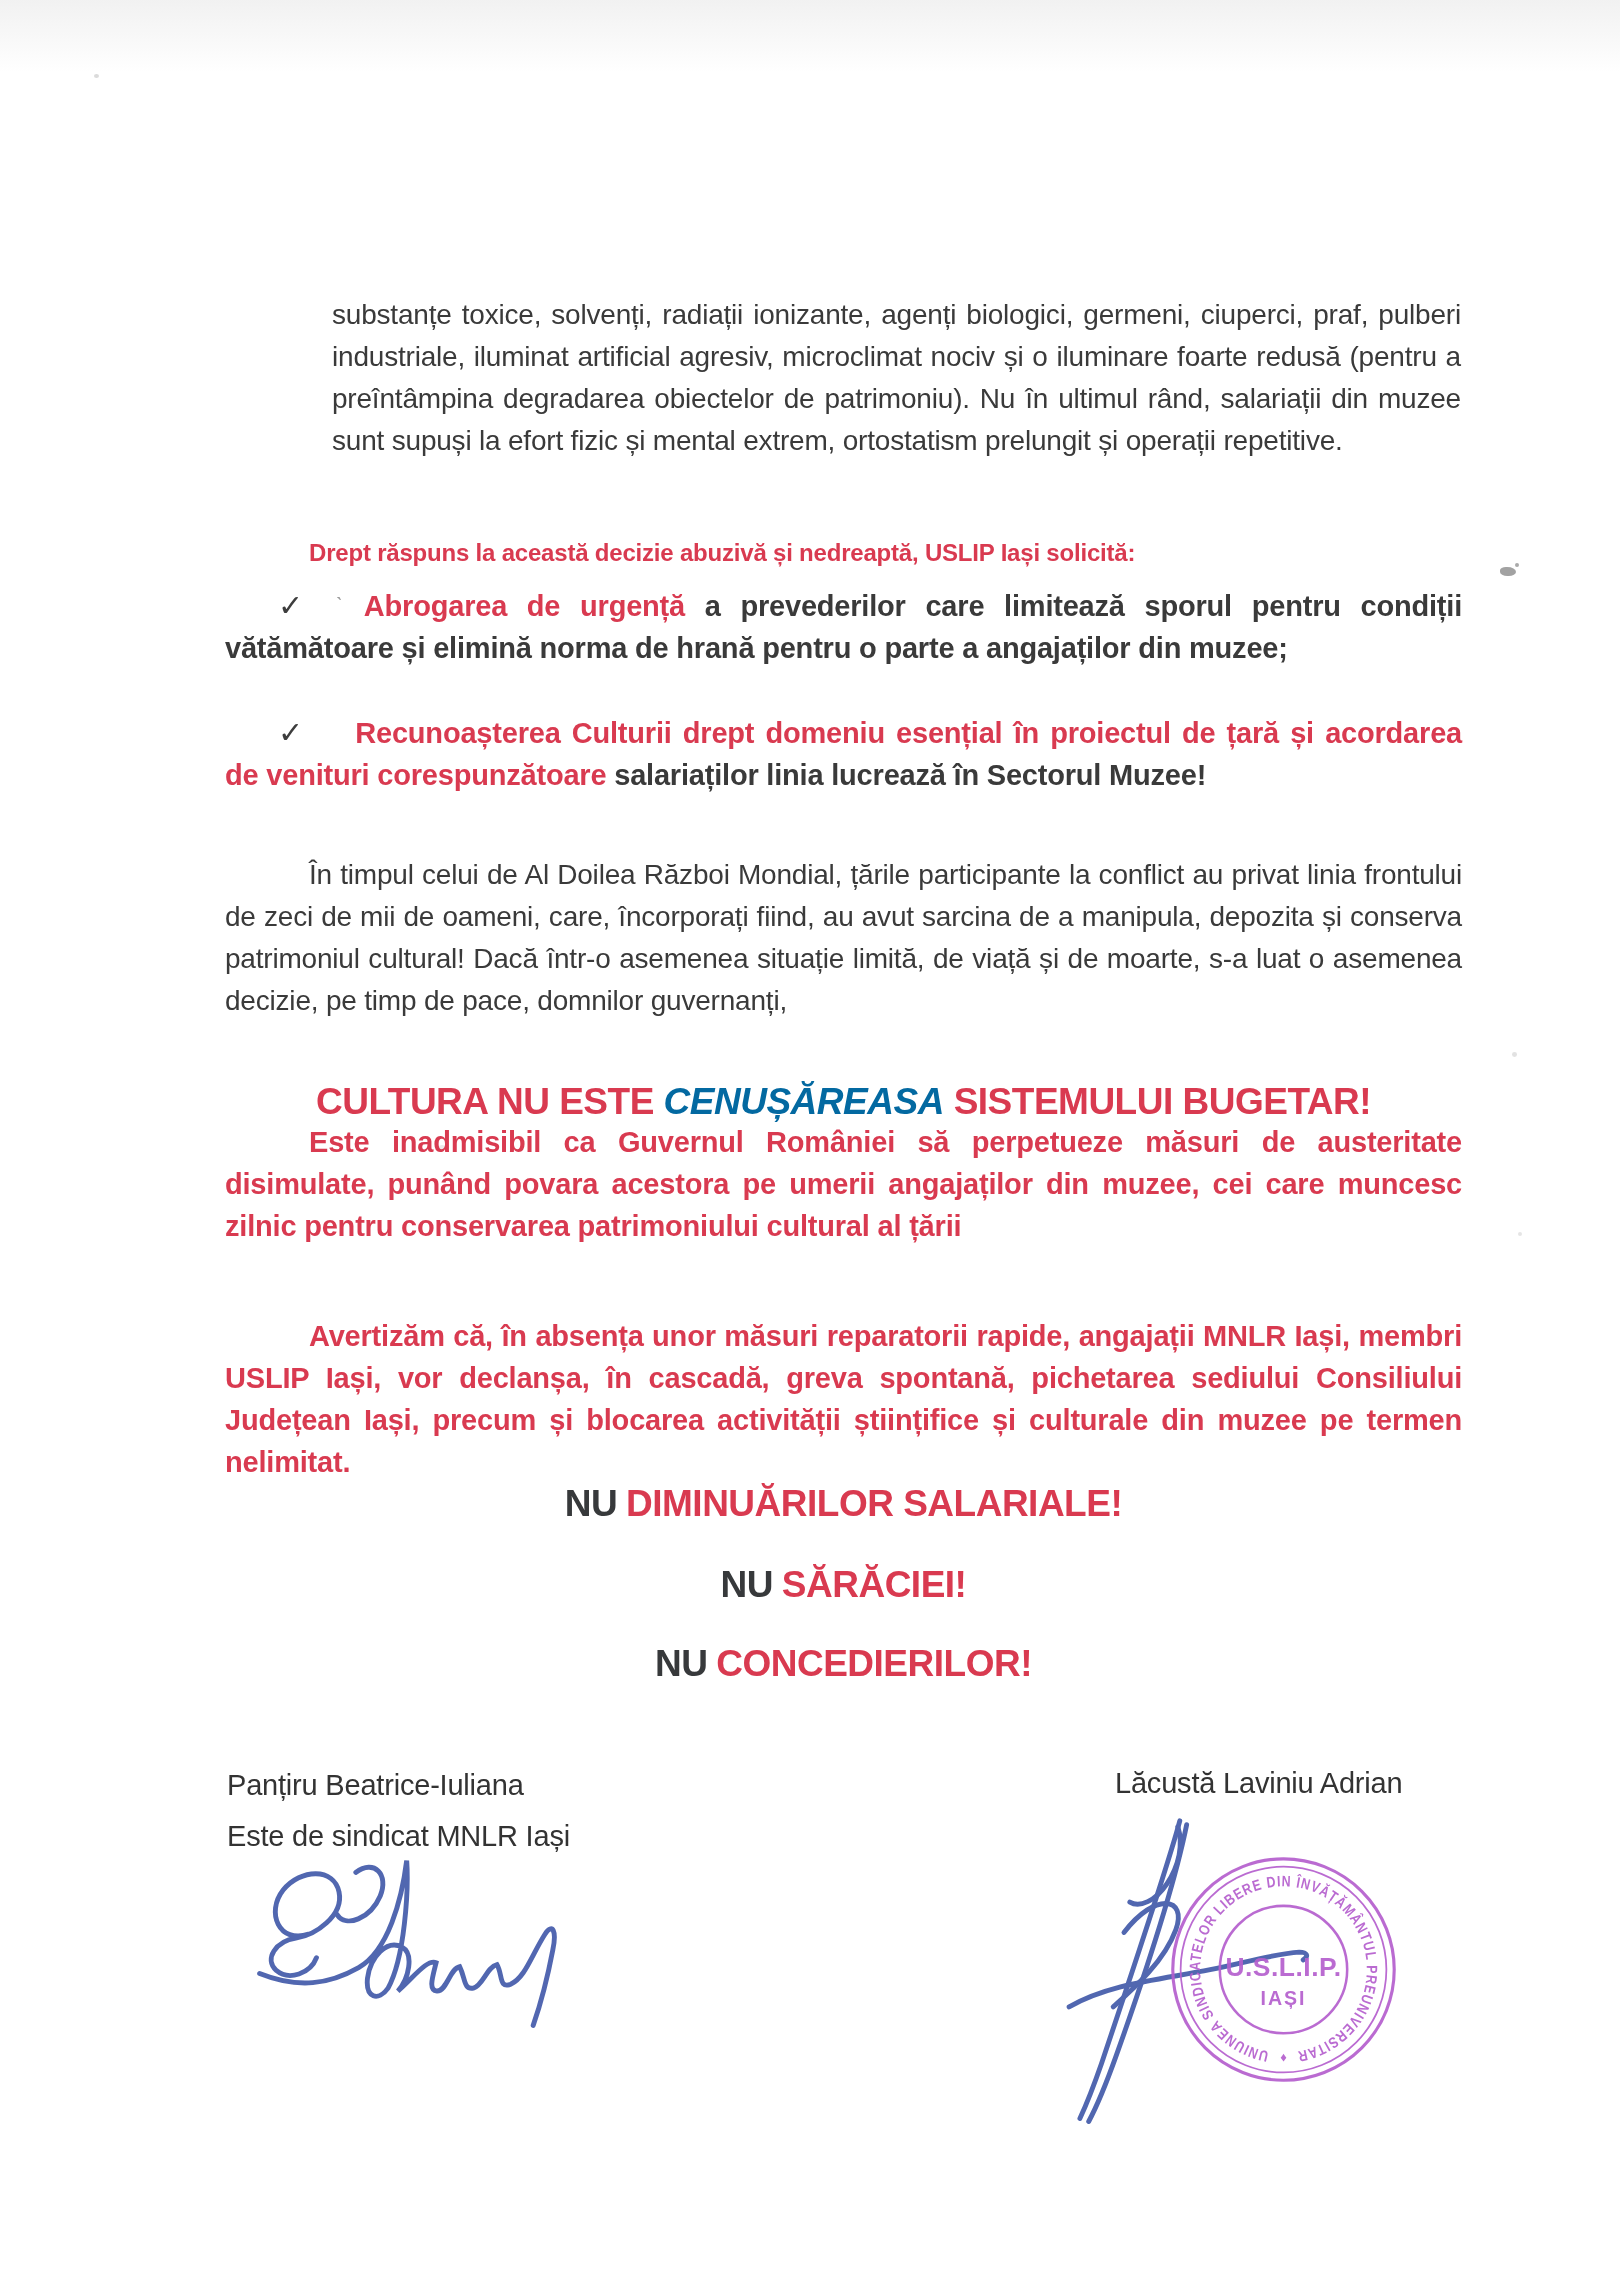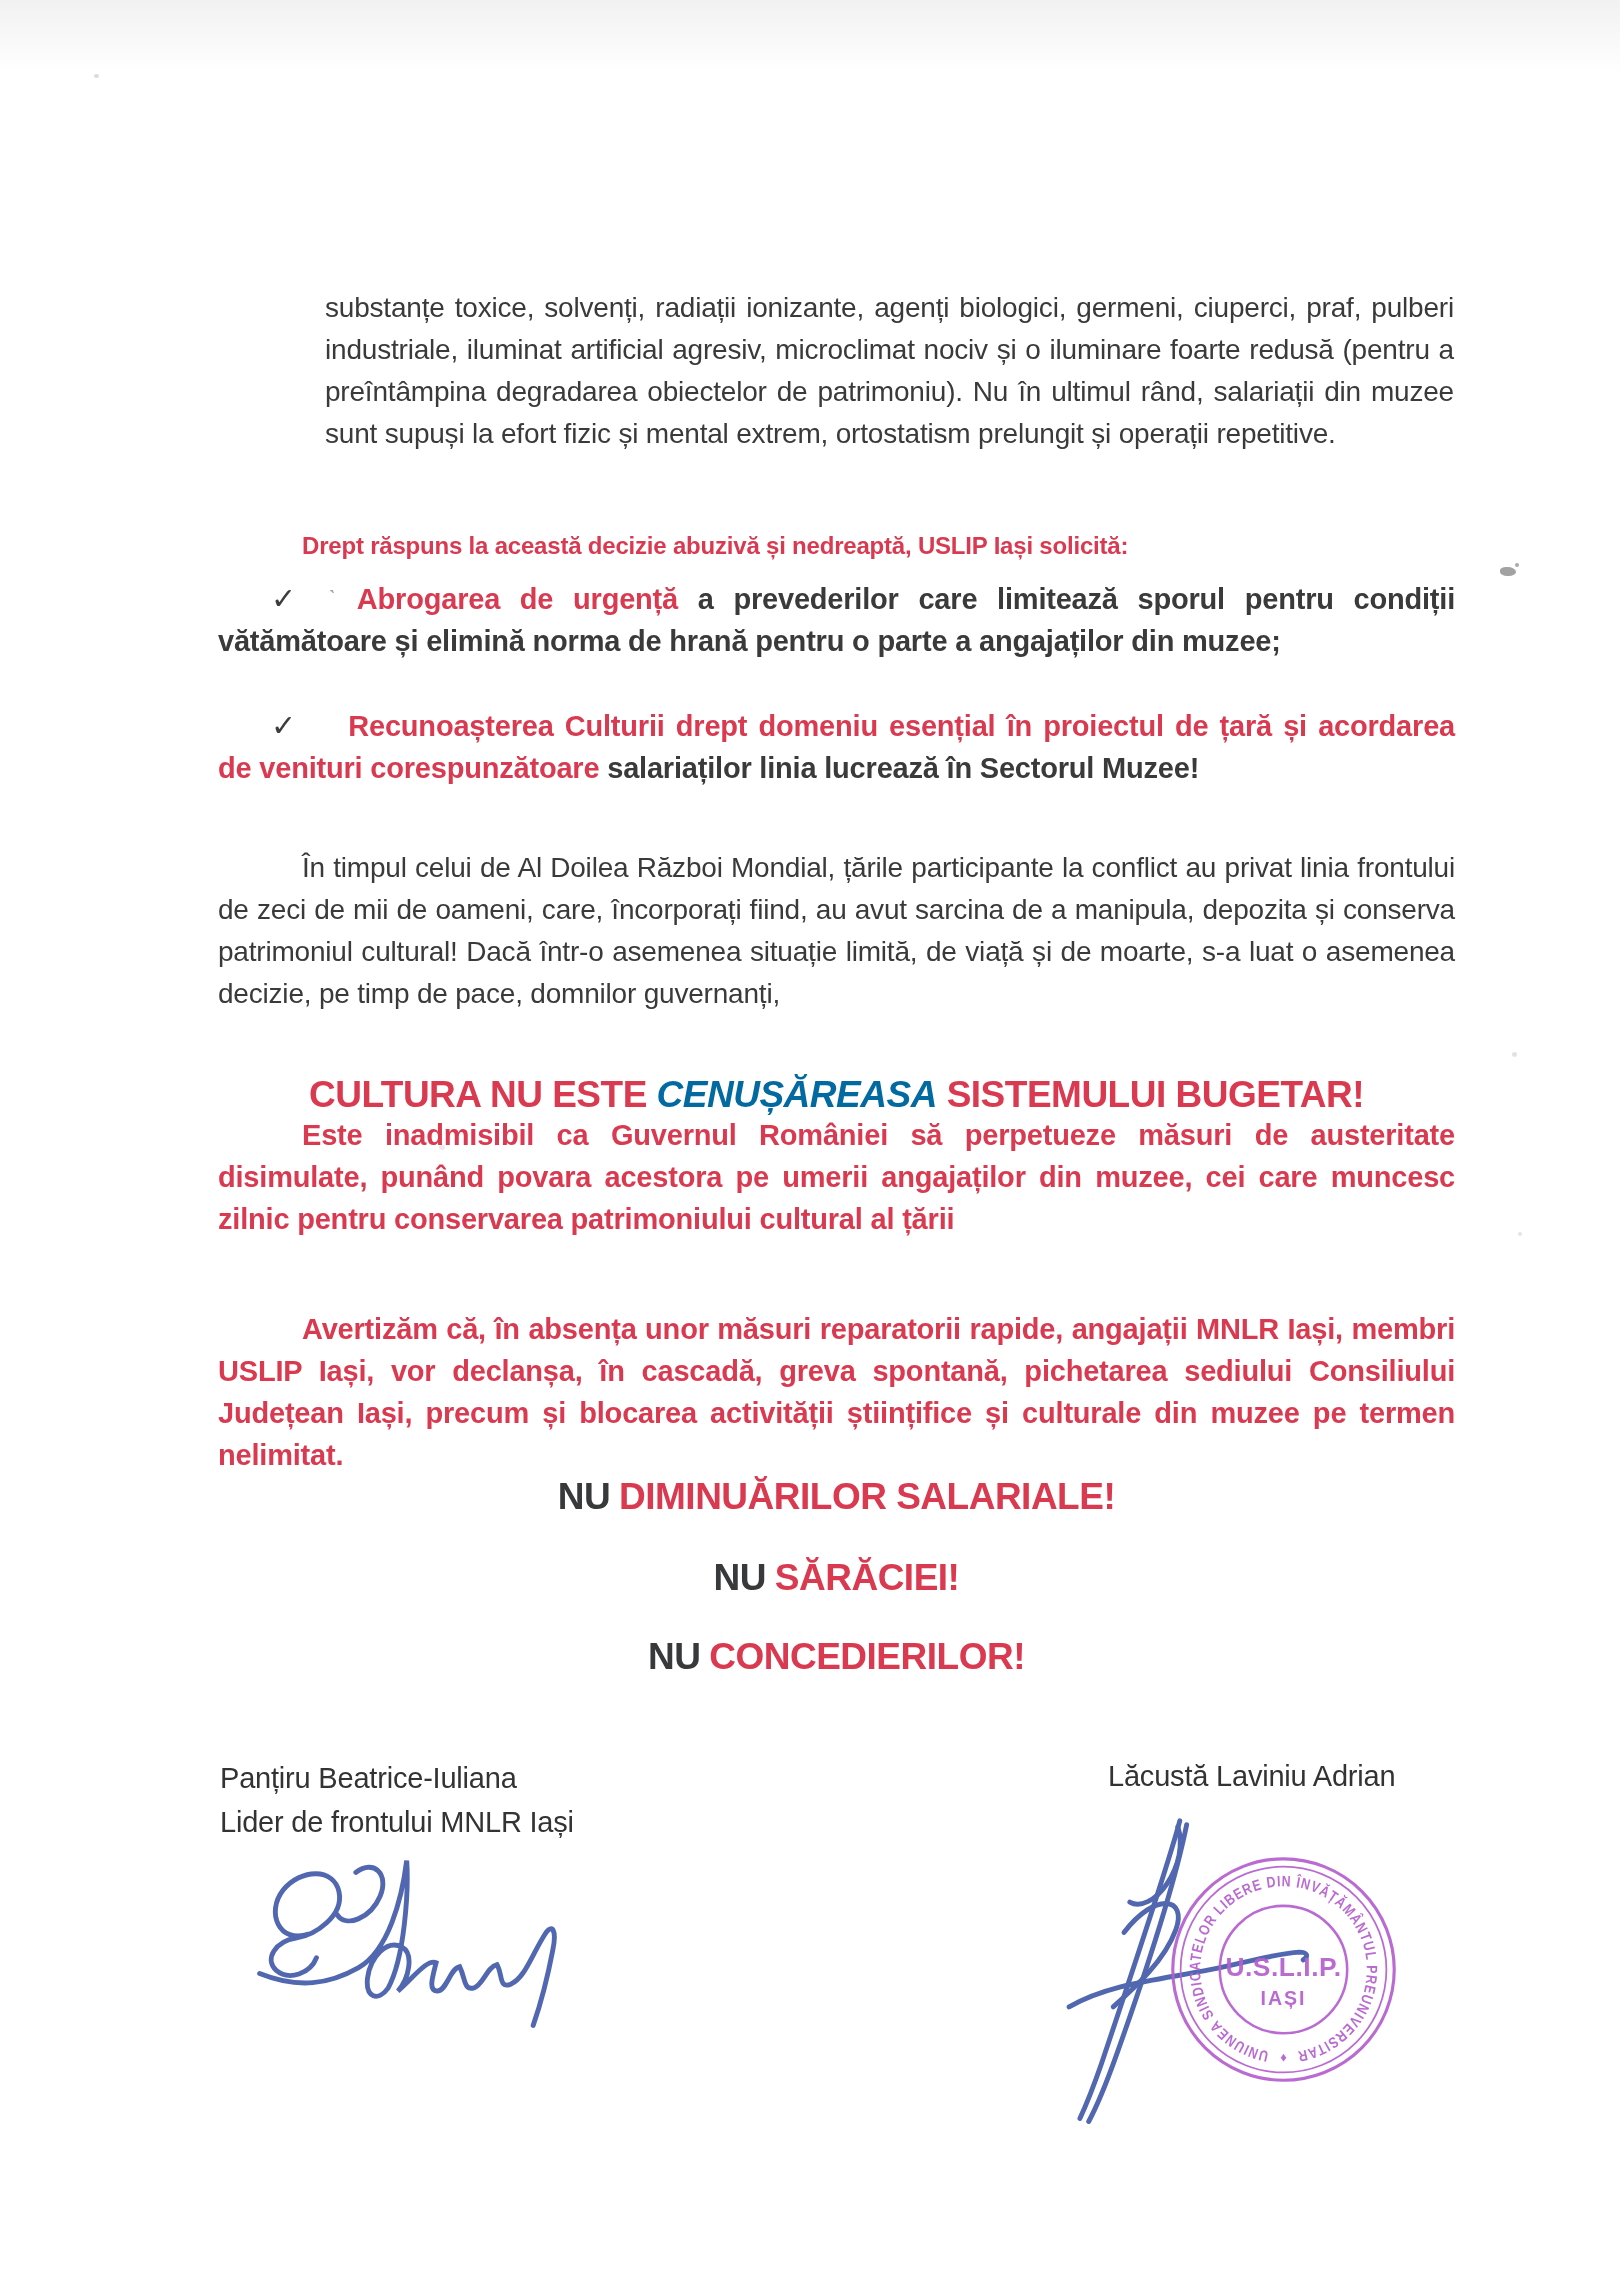--- a/index.html
+++ b/index.html
@@ -11,21 +11,21 @@
     background:#ffffff;
     font-family:"Liberation Sans","DejaVu Sans",sans-serif;
     color:var(--ink,#3a3a3a);
     overflow:hidden;
   }
   
   .scan-band{position:absolute;left:0;top:0;width:100%;height:73px;
     background:linear-gradient(180deg,rgba(120,120,120,.10),rgba(120,120,120,0));}
   .speck{position:absolute;border-radius:50%;background:#6f6f6f;}
   .blk{position:absolute;left:218px;width:1237px;}
-  p{margin:0;}
+  p{margin:7px;}
   .just{ text-align:justify; text-justify:inter-word; }
   .body-txt{font-size:28px;line-height:42px;letter-spacing:-0.2px;color:var(--ink,#3a3a3a);}
   .red{color:var(--red,#d93a50);}
   .indent{text-indent:84px;}
   .p-cont{left:325px;width:1129px;}
   .heading-demands{font-weight:bold;font-size:24px;line-height:42px;letter-spacing:-0.2px;}
   .bullet{font-size:29px;line-height:42px;letter-spacing:-0.2px;font-weight:bold;text-indent:53px;}
   .check{font-weight:normal;color:#3d3d3d;font-size:30px;}
   .gap{display:inline-block;width:49px;font-weight:normal;color:#9a9a9a;
        font-size:21.6px;vertical-align:top;text-align:center;text-indent:0;}
@@ -81,21 +81,21 @@
   </p>
   <p class="blk slogan" style="top:1555px">
     <span class="dark prefix">NU</span><span class="red">SĂRĂCIEI!</span>
   </p>
   <p class="blk slogan" style="top:1634px">
     <span class="dark prefix">NU</span><span class="red">CONCEDIERILOR!</span>
   </p>
 
   <div class="sig-block" style="left:220px;top:1756px">
     <p class="sig-name">Panțiru Beatrice-Iuliana</p>
-    <p class="sig-name">Lider de frontului MNLR Iași</p>
+    <p class="sig-name">Este de sindicat MNLR Iași</p>
   </div>
   <div class="sig-block" style="left:1108px;top:1754px">
     <p class="sig-name">Lăcustă Laviniu Adrian</p>
   </div>
 
   <svg style="left:240px;top:1841px" width="353" height="206" viewBox="0 0 360 210">
     <g fill="none" stroke="var(--signature_blue,#3f57a8)" stroke-width="5" stroke-linecap="round" opacity="0.9">
       <path d="M70,95 C40,105 26,73 44,50 C62,28 96,27 101,52 C106,76 77,96 57,99 C37,102 24,120 37,132 C50,143 72,135 78,119"></path>
       <path d="M118,32 C137,18 152,34 143,56 C133,79 108,89 99,75"></path>
       <path d="M20,135 C60,151 91,146 121,129 C151,112 165,60 170,20 C172,50 168,119 151,150 C141,164 128,160 130,140 C133,118 150,100 165,108 C178,115 172,141 161,153 C177,139 191,120 200,124 C196,140 192,152 201,153 C211,153 214,130 224,128 C230,140 228,152 238,150 C248,147 252,128 262,126 C268,136 264,151 276,146 C291,139 297,117 311,95 C319,83 323,92 319,111 C315,132 308,162 299,188"></path>

